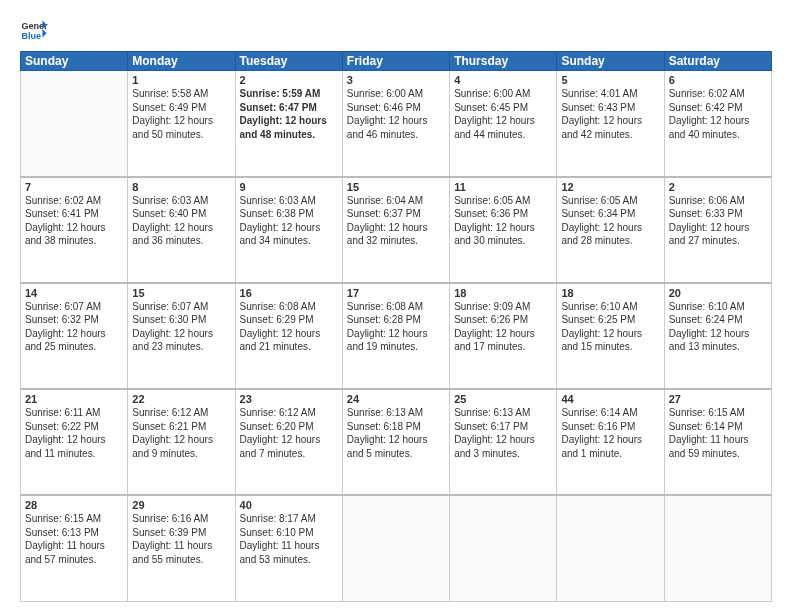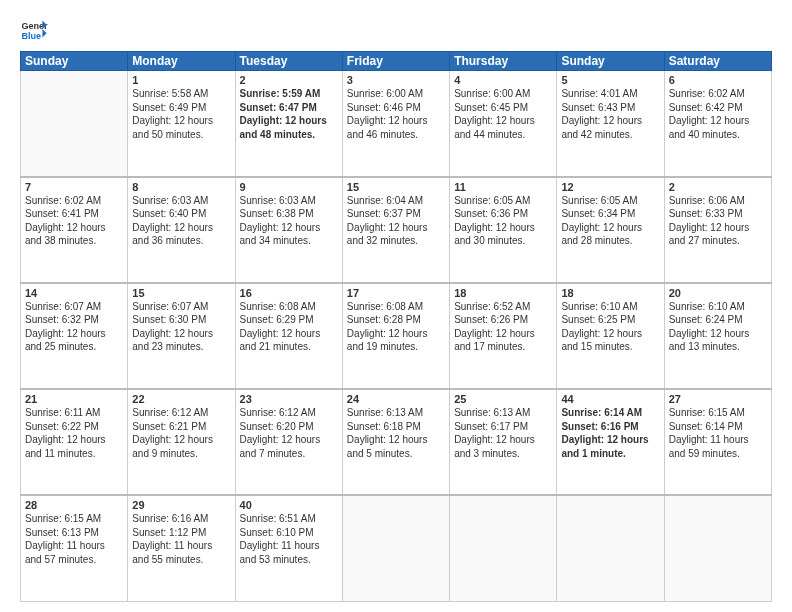--- a/index.html
+++ b/index.html
@@ -238,21 +238,21 @@
           </td>
           <td>
             <div class="day-num">17</div>
             <div class="day-info" style="white-space: pre-line;">Sunrise: 6:08 AM
 Sunset: 6:28 PM
 Daylight: 12 hours
 and 19 minutes.</div>
           </td>
           <td>
             <div class="day-num">18</div>
-            <div class="day-info" style="white-space: pre-line;">Sunrise: 6:52 AM
+            <div class="day-info" style="white-space: pre-line;">Sunrise: 9:09 AM
 Sunset: 6:26 PM
 Daylight: 12 hours
 and 17 minutes.</div>
           </td>
           <td>
             <div class="day-num">18</div>
             <div class="day-info" style="white-space: pre-line;">Sunrise: 6:10 AM
 Sunset: 6:25 PM
 Daylight: 12 hours
 and 15 minutes.</div>
@@ -296,21 +296,21 @@
           </td>
           <td>
             <div class="day-num">25</div>
             <div class="day-info" style="white-space: pre-line;">Sunrise: 6:13 AM
 Sunset: 6:17 PM
 Daylight: 12 hours
 and 3 minutes.</div>
           </td>
           <td>
             <div class="day-num">44</div>
-            <div class="day-info" style="white-space: pre-line; font-weight: bold;">Sunrise: 6:14 AM
+            <div class="day-info" style="white-space: pre-line;">Sunrise: 6:14 AM
 Sunset: 6:16 PM
 Daylight: 12 hours
 and 1 minute.</div>
           </td>
           <td>
             <div class="day-num">27</div>
             <div class="day-info" style="white-space: pre-line;">Sunrise: 6:15 AM
 Sunset: 6:14 PM
 Daylight: 11 hours
 and 59 minutes.</div>
@@ -320,27 +320,27 @@
           <td>
             <div class="day-num">28</div>
             <div class="day-info" style="white-space: pre-line;">Sunrise: 6:15 AM
 Sunset: 6:13 PM
 Daylight: 11 hours
 and 57 minutes.</div>
           </td>
           <td>
             <div class="day-num">29</div>
             <div class="day-info" style="white-space: pre-line;">Sunrise: 6:16 AM
-Sunset: 1:12 PM
+Sunset: 6:39 PM
 Daylight: 11 hours
 and 55 minutes.</div>
           </td>
           <td>
             <div class="day-num">40</div>
-            <div class="day-info" style="white-space: pre-line;">Sunrise: 6:51 AM
+            <div class="day-info" style="white-space: pre-line;">Sunrise: 8:17 AM
 Sunset: 6:10 PM
 Daylight: 11 hours
 and 53 minutes.</div>
           </td>
           <td class="empty"></td>
           <td class="empty"></td>
           <td class="empty"></td>
           <td class="empty"></td>
         </tr>
       </tbody>

